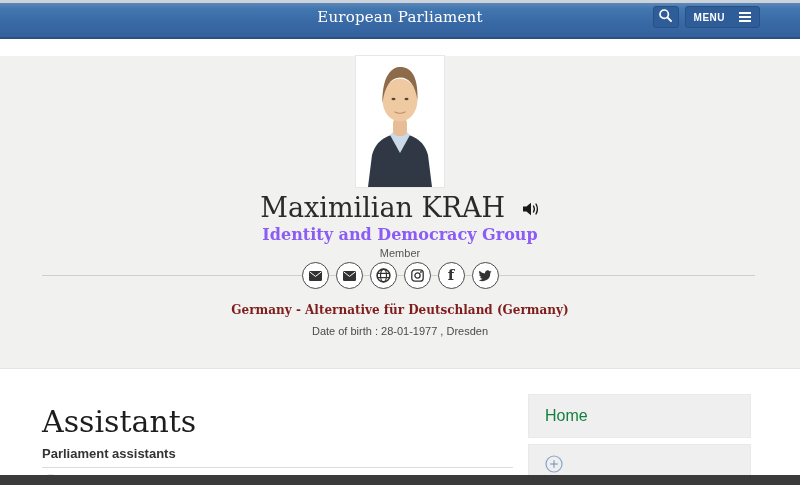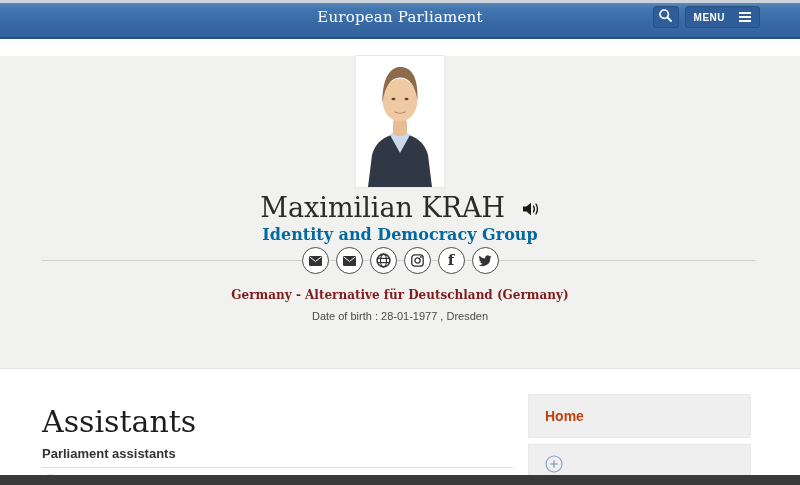--- a/index.html
+++ b/index.html
@@ -26,21 +26,21 @@
 
   
   .hero { height:313px; background:#f1f1ef; text-align:center;
           border-bottom:1px solid #e4e4e2; position:relative; }
   .portrait { width:88px; height:131px; margin:0 auto; padding-top:0; display:block;
               margin-top:17px; box-shadow:0 0 0 1px #e7e7e5; background:#fff; }
   .name-row { margin-top:6px; font-family:"DejaVu Serif","Liberation Serif",serif;
               font-size:27px; line-height:30px; color:#2b2b2b; }
   .speaker { display:inline-block; vertical-align:middle; margin-left:8px; margin-top:-4px; cursor:pointer; }
   .group-line { margin-top:2px; font-family:"DejaVu Serif","Liberation Serif",serif;
-                font-weight:bold; font-size:16px; line-height:20px; color:#0369a1; }
+                font-weight:bold; font-size:16px; line-height:20px; color:#8b5cf6; }
   .role-line { margin-top:1px; font-size:11px; line-height:14px; color:#555; }
 
   .social-row { position:relative; margin-top:2px; height:27px; }
   .social-line { position:absolute; left:42px; right:45px; top:13px; height:1px;
                  background:#cfcfcd; }
   .social-icons { position:relative; display:flex; justify-content:center; gap:7px; }
   .soc { width:27px; height:27px; border-radius:50%; background:#fff;
          border:1.5px solid #4a4a4a; display:flex; align-items:center;
          justify-content:center; cursor:pointer; color:#333; }
   .soc .fb-glyph { font-family:"DejaVu Serif","Liberation Serif",serif;
@@ -60,21 +60,21 @@
   .assistant-row { display:flex; align-items:center; gap:6px; margin-top:6px; height:17px; }
   .person-badge { width:17px; height:17px; border-radius:50%; background:#fff;
                   border:1px solid #e3ddd6; display:flex; align-items:center;
                   justify-content:center; flex:0 0 17px; }
   .assistant-name { font-size:12px; color:#4a4a4a; }
 
   .sidebar { position:absolute; left:528px; top:25px; width:223px; }
   .side-item { background:#efeff0; border:1px solid #e9e9ea; margin-bottom:6px;
                height:44px; display:flex; align-items:center; justify-content:space-between;
                padding:0 13px 0 16px; cursor:pointer; }
-  .side-label { font-size:14px; font-weight:bold; color:#c2410c; }
+  .side-label { font-size:16px; font-weight:normal; color:#15803d; }
 
   
   .bottom-bar { position:absolute; left:0; right:0; bottom:0; height:10px;
                 background:#3a3a3a; z-index:50; }
 </style>
 </head>
 <body>
 
 <div class="page">
 
@@ -121,20 +121,21 @@
       <span class="speaker">
         <svg width="18" height="16" viewBox="0 0 18 16">
           <path d="M1 5.5 h3.4 L9 1.8 v12.4 L4.4 10.5 H1 Z" fill="#1a1a1a"></path>
           <path d="M11.5 5 Q13.2 8 11.5 11" fill="none" stroke="#1a1a1a" stroke-width="1.4" stroke-linecap="round"></path>
           <path d="M14 3 Q16.8 8 14 13" fill="none" stroke="#1a1a1a" stroke-width="1.4" stroke-linecap="round"></path>
         </svg>
       </span>
     </div>
 
     <div class="group-line">Identity and Democracy Group</div>
+    <div class="role-line">Member</div>
 
     <div class="social-row">
       <div class="social-line"></div>
       <div class="social-icons">
 
         <div class="soc">
           <svg width="13" height="10" viewBox="0 0 13 10">
             <rect x="0" y="0" width="13" height="10" rx="1.2" fill="#333"></rect>
             <path d="M0.8 1 L6.5 5.4 L12.2 1" fill="none" stroke="#fff" stroke-width="1"></path>
           </svg>

